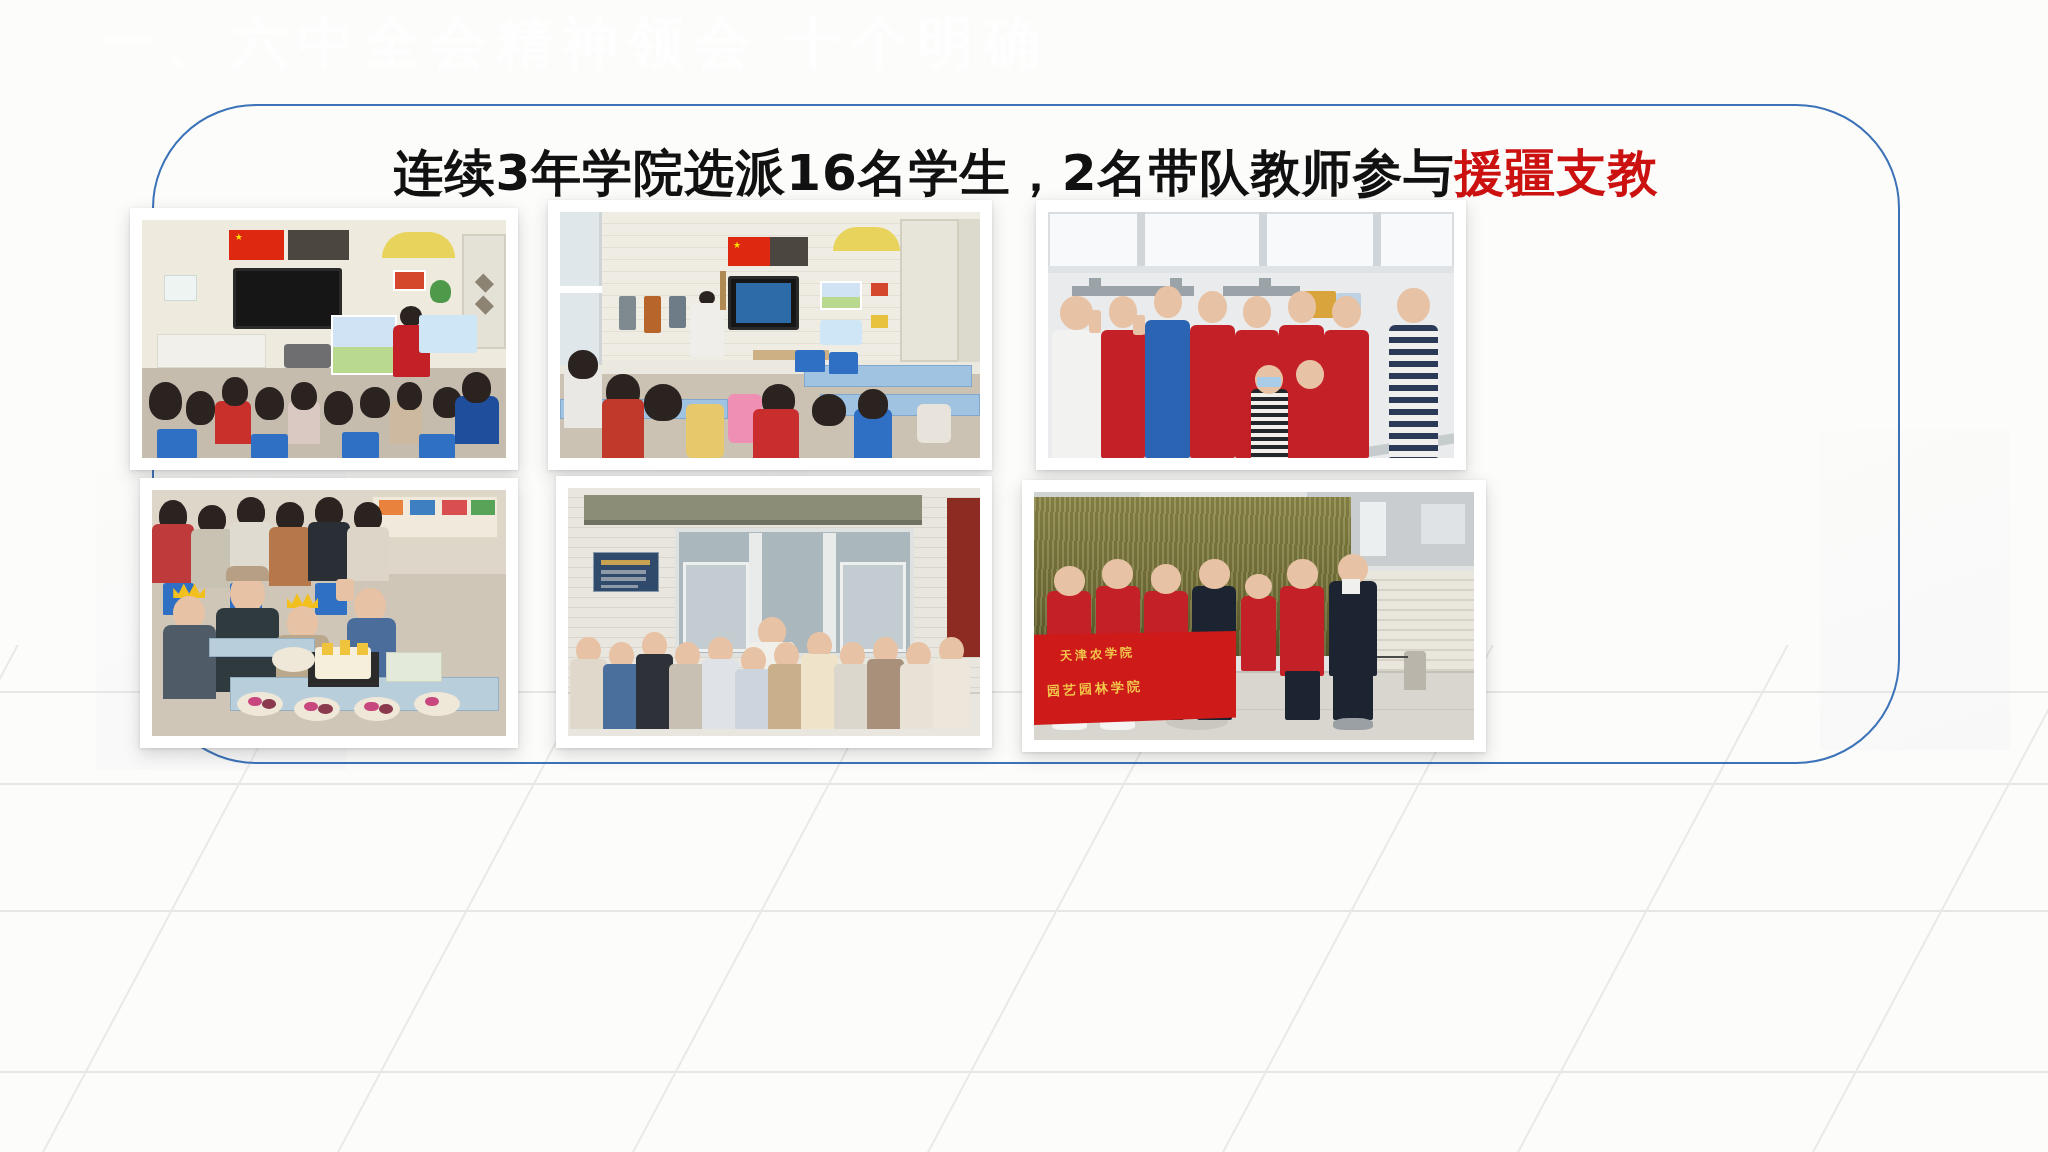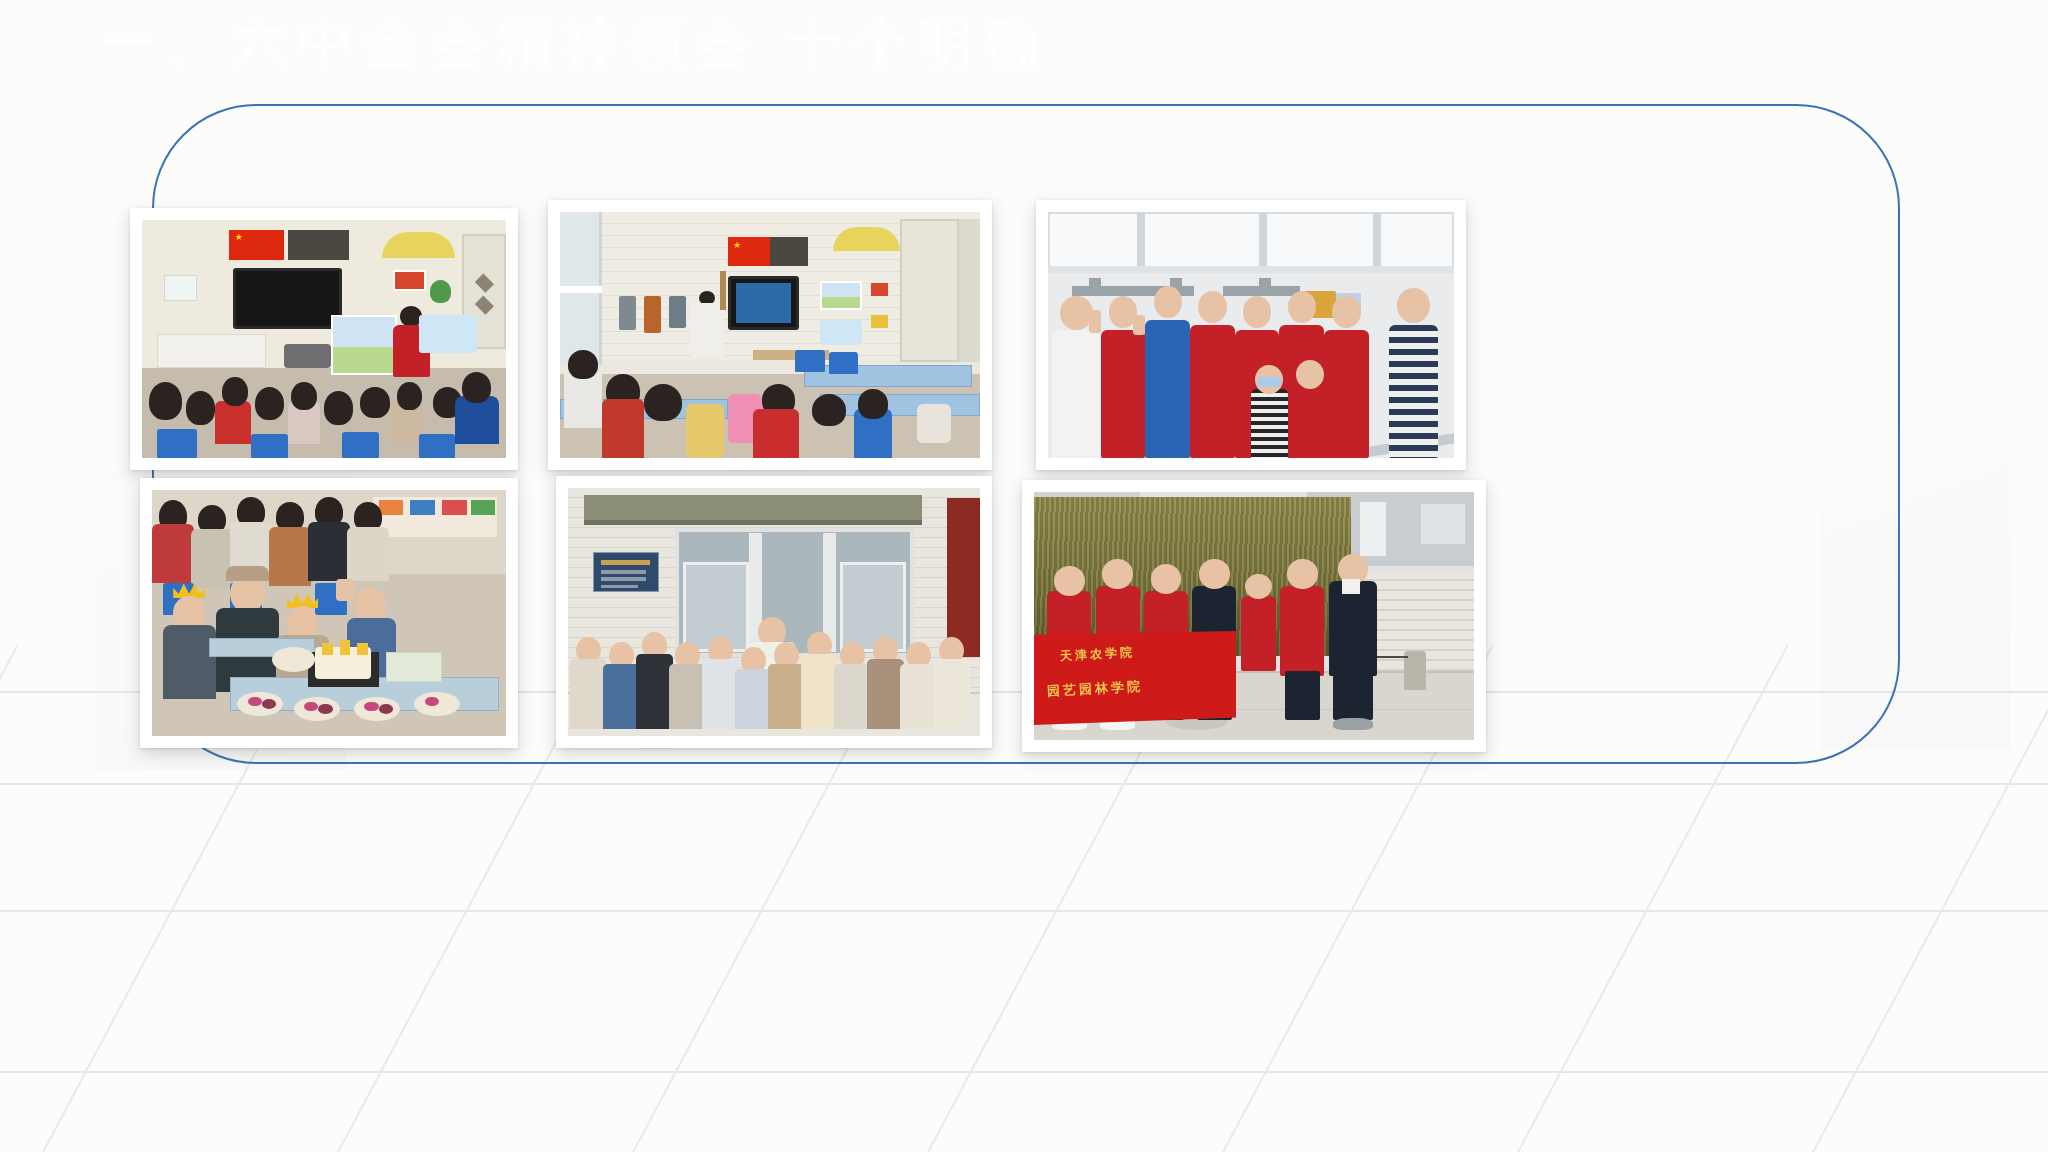--- a/index.html
+++ b/index.html
@@ -200,20 +200,21 @@
     <div class="dline" style="left:38%;  transform:rotate(28deg);"></div>
     <div class="dline" style="left:50%;  transform:rotate(28deg);"></div>
     <div class="dline" style="left:62%;  transform:rotate(28deg);"></div>
     <div class="dline" style="left:74%;  transform:rotate(28deg);"></div>
     <div class="dline" style="left:86%;  transform:rotate(28deg);"></div>
     <div class="dline" style="left:98%;  transform:rotate(28deg);"></div>
   </div>
 
   <div class="frame-card" style="border-color: rgb(59, 114, 184);"></div>
 
+  <div class="slide-title"><span>连续3年学院选派16名学生，2名带队教师参与</span><span class="hl" style="color: rgb(204, 17, 17);">援疆支教</span></div>
 
   <div class="photo" id="p1">
     <div class="img">
       <div class="fill wall-cream"></div>
       <div style="left:0;top:0;width:100%;height:62%;background:#efeade;"></div>
       <div style="left:0;bottom:0;width:100%;height:38%;background:#c6bcae;"></div>
 
       <div class="flag-cn" style="left:24%;top:4%;width:15%;height:13%;">
         <span class="star" style="left:10%;top:12%;">★</span>
       </div>

